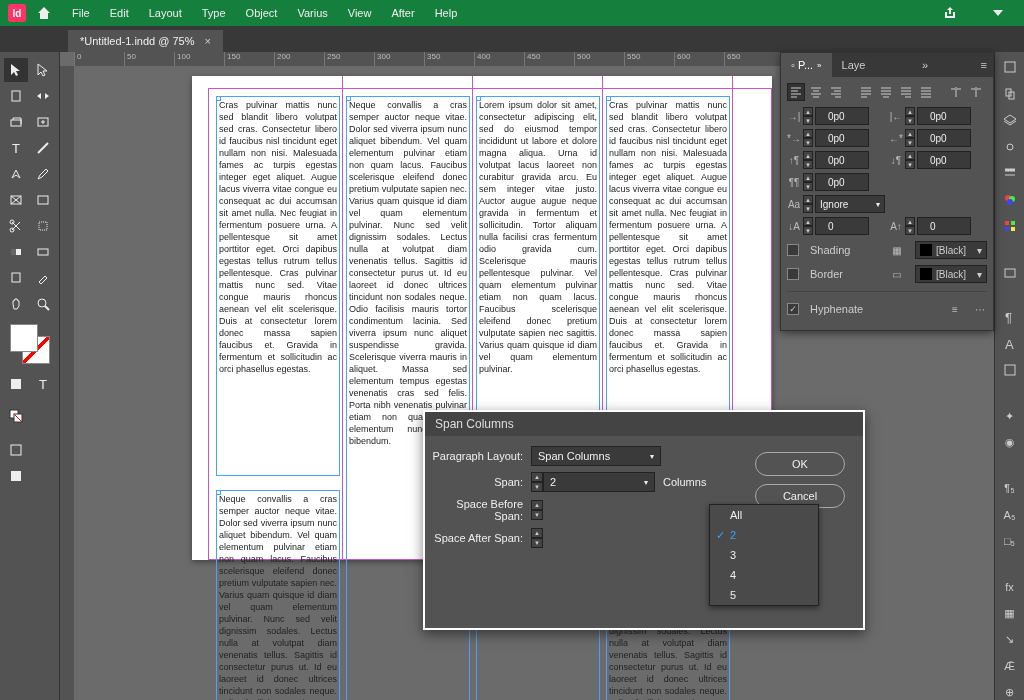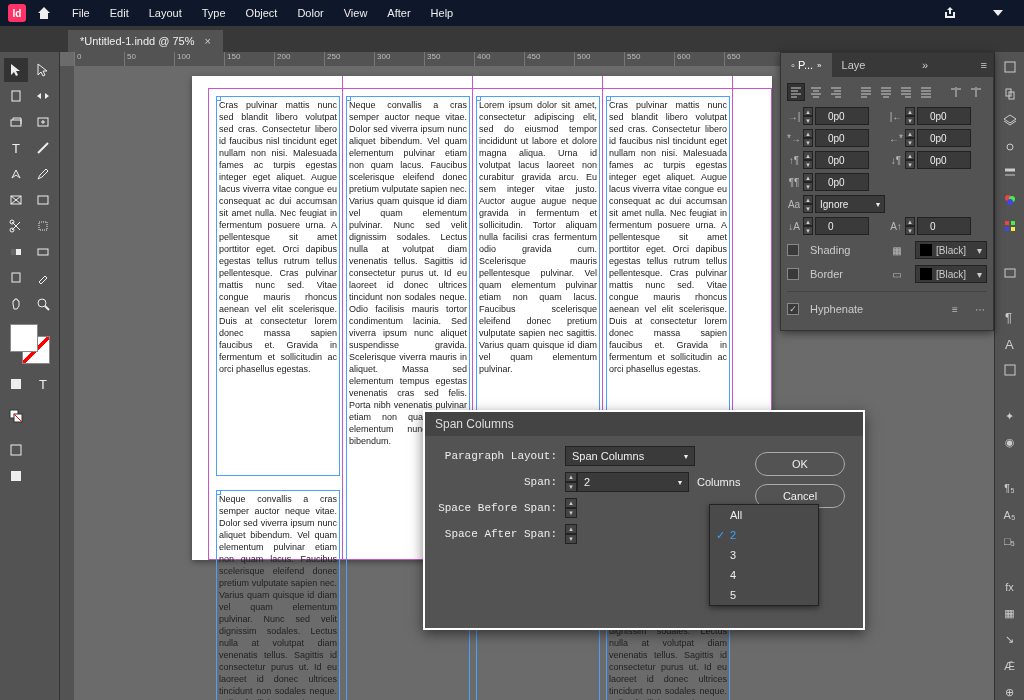--- a/index.html
+++ b/index.html
@@ -1,18 +1,18 @@
 <!DOCTYPE html>
 <html><head>
 <meta charset="utf-8">
 <style>
 * { box-sizing: border-box; margin: 0; padding: 0; font-family: "Segoe UI", Tahoma, sans-serif; }
 body { background: #535353; width: 1024px; height: 700px; overflow: hidden; position: relative; color: #ccc; font-size: 11px; }
 
-.menubar { background: #0f172a; height: 26px; display: flex; align-items: center; padding: 0 8px; gap: 0; }
+.menubar { background: #15803d; height: 26px; display: flex; align-items: center; padding: 0 8px; gap: 0; }
 .app-badge { width: 18px; height: 18px; background: #ff3366; border-radius: 3px; display: flex; align-items: center; justify-content: center; color: #fff; font-weight: bold; font-size: 10px; }
 .menubar .home { width: 20px; height: 20px; display: flex; align-items: center; justify-content: center; margin: 0 8px; }
 .menubar .item { padding: 4px 10px; color: #eee; cursor: pointer; }
 .menubar .spacer { flex: 1; }
 
 .tabbar { background: #383838; height: 26px; display: flex; align-items: flex-end; padding-left: 68px; }
 .doc-tab { background: #535353; padding: 5px 12px; color: #eee; font-size: 11px; display: flex; align-items: center; gap: 10px; }
 .doc-tab .x { cursor: pointer; color: #ccc; }
 
 .workspace { position: absolute; top: 52px; left: 0; right: 0; bottom: 0; display: flex; }
@@ -68,21 +68,21 @@
 .check-row { display: flex; align-items: center; gap: 11px; margin: 6px 0; }
 .chk { width: 12px; height: 12px; border: 1px solid #888; background: #3a3a3a; display:flex; align-items:center; justify-content:center; font-size:9px; color:#ccc;}
 .swatch-drop { background: #3a3a3a; border:1px solid #222; height:18px; width:72px; display:flex; align-items:center; gap:4px; padding:0 4px; font-size:10px;}
 .swatch-color { width:12px; height:12px; background:#000; }
 
 .dialog { position: absolute; left: 423px; top: 410px; width: 442px; height: 220px; background: #535353; border: 2px solid #ffffff; box-shadow: 0 4px 12px rgba(0,0,0,.5); z-index: 100; }
 .dlg-title { background: #444; padding: 5px 10px; font-size: 12px; color: #ddd; }
 .dlg-body { display: flex; padding: 10px 8px 10px 0; }
 .dlg-form { flex: 1; }
 .dlg-row { display: flex; align-items: center; margin-bottom: 6px; }
-.dlg-lbl { width: 140px; text-align: right; padding-right: 8px; color: #eee; font-family: Liberation Mono, monospace; }
+.dlg-lbl { width: 106px; text-align: right; padding-right: 8px; color: #eee; }
 .dlg-input { background: #3a3a3a; border: 1px solid #222; color: #eee; height: 20px; padding: 0 6px; font-size: 11px; display: flex; align-items: center; justify-content: space-between; }
 .dlg-input.wide { width: 130px; }
 .dlg-input .car { font-size: 8px; margin-left: 6px; }
 .dlg-stepper { width: 12px; display: flex; flex-direction: column; }
 .dlg-stepper div { height: 10px; background: #444; border: 1px solid #222; font-size: 7px; line-height: 8px; text-align: center; cursor: pointer;}
 .dlg-btns { width: 110px; display: flex; flex-direction: column; gap: 8px; align-items: center; padding-top: 6px;}
 .dlg-btn { width: 90px; height: 24px; border: 1px solid #aaa; border-radius: 12px; background: #535353; color: #eee; display: flex; align-items: center; justify-content: center; cursor: pointer; }
 .dlg-btns .check-row { margin-top: 12px; align-self: flex-start; margin-left: 10px;}
 .dropdown-list { position:absolute; left: 284px; top: 92px; width: 110px; background: #4a4a4a; border: 1px solid #222; box-shadow: 0 2px 6px rgba(0,0,0,.5);}
 .dropdown-list .opt { padding: 4px 20px; color: #eee; cursor: pointer; position: relative;}
@@ -99,21 +99,21 @@
   <div class="home">
     <svg width="16" height="16" viewBox="0 0 16 16">
         <path d="M2 8 L8 2 L14 8 L12 8 L12 14 L4 14 L4 8 Z" fill="#eee"></path>
       </svg>
   </div>
   <div class="item">File</div>
   <div class="item">Edit</div>
   <div class="item">Layout</div>
   <div class="item">Type</div>
   <div class="item">Object</div>
-  <div class="item">Dolor</div>
+  <div class="item">Varius</div>
   <div class="item">View</div>
   <div class="item">After</div>
   <div class="item">Help</div>
   <div class="spacer"></div>
   <div class="home">
     <svg width="14" height="14" viewBox="0 0 14 14">
         <path d="M2 12 L2 6 L4 6 L4 10 L10 10 L10 6 L12 6 L12 12 Z M7 1 L10 4 L8 4 L8 8 L6 8 L6 4 L4 4 Z" fill="#eee"></path>
       </svg>
   </div>
   <div class="home" style="margin-left:20px">

